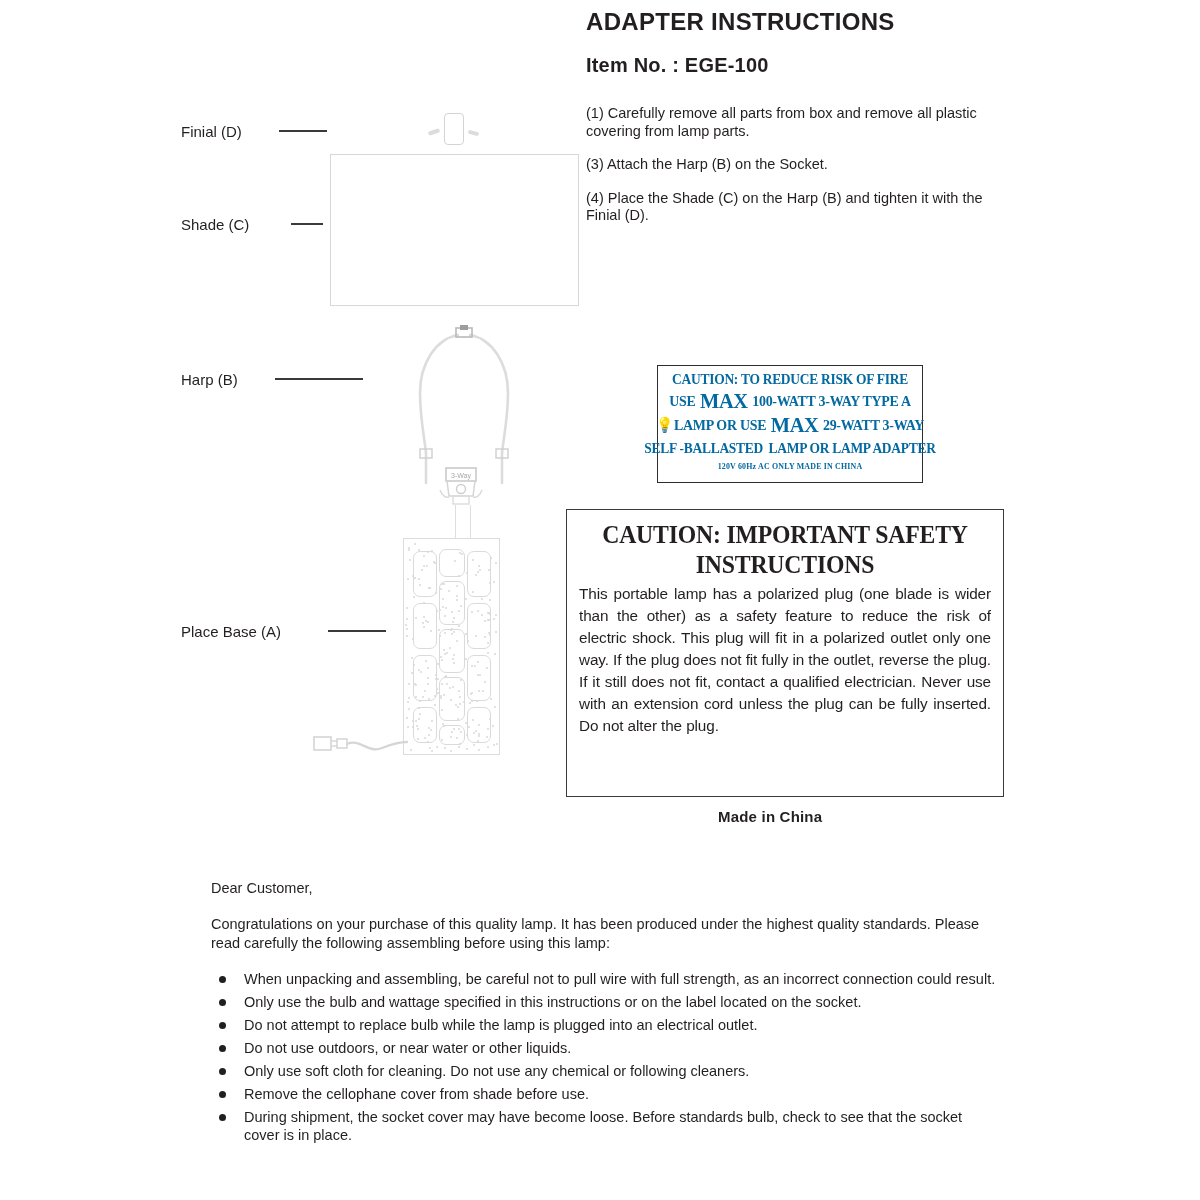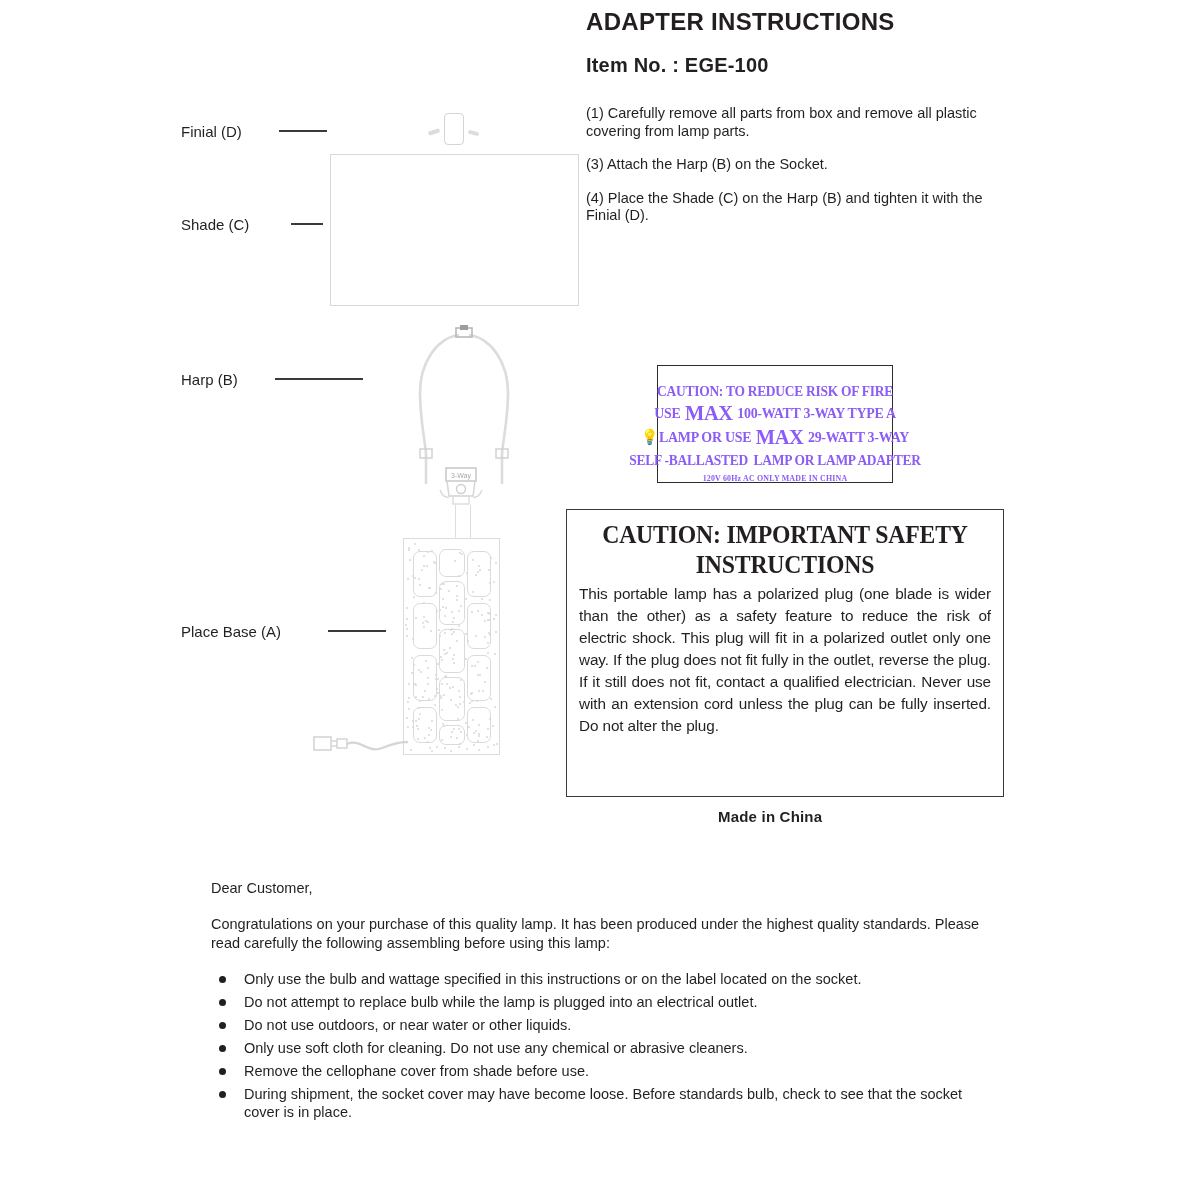--- a/index.html
+++ b/index.html
@@ -79,25 +79,25 @@
   }
   .cut{
     position:absolute;border:1.4px solid #dadada;border-radius:7px;background:#fff;
   }
 
   
   #cord-wrap{left:312px;top:726px;width:105px;height:40px;}
 
   
   #rating-label{
-    left:657px;top:365px;width:236px;height:118px;
+    left:657px;top:365px;width:266px;height:118px;
     border:1.5px solid #2d2d2d;background:#fff;
     font-family:"Liberation Serif", serif;
-    color:#8b5cf6;
-    padding:12px;
+    color:#0369a1;
+    padding:0;
     box-sizing:border-box;
   }
   .rl-line{
     display:flex;align-items:center;justify-content:center;
     white-space:nowrap;letter-spacing:-.3px;
     transform:scaleX(.93);
   }
   #rl1{font-size:14.5px;height:20px;margin-top:3px;font-weight:bold;}
   #rl2{font-size:15px;height:24px;font-weight:bold;}
   #rl3{font-size:15px;height:24px;font-weight:bold;}
@@ -493,20 +493,21 @@
   <div id="safety-h2">INSTRUCTIONS</div>
   <div id="safety-body">This portable lamp has a polarized plug (one blade is wider than the other) as a safety feature to reduce the risk of electric shock. This plug will fit in a polarized outlet only one way. If the plug does not fit fully in the outlet, reverse the plug. If it still does not fit, contact a qualified electrician. Never use with an extension cord unless the plug can be fully inserted. Do not alter the plug.</div>
 </div>
 
 <div class="abs" id="made-in">Made in China</div>
 
 <div class="abs" id="letter">
   <div id="greeting">Dear Customer,</div>
   <div id="congrats">Congratulations on your purchase of this quality lamp. It has been produced under the highest quality standards. Please read carefully the following assembling before using this lamp:</div>
   <ul id="precautions">
+    <li>When unpacking and assembling, be careful not to pull wire with full strength, as an incorrect connection could result.</li>
     <li>Only use the bulb and wattage specified in this instructions or on the label located on the socket.</li>
     <li>Do not attempt to replace bulb while the lamp is plugged into an electrical outlet.</li>
     <li>Do not use outdoors, or near water or other liquids.</li>
-    <li>Only use soft cloth for cleaning. Do not use any chemical or abrasive cleaners.</li>
+    <li>Only use soft cloth for cleaning. Do not use any chemical or following cleaners.</li>
     <li>Remove the cellophane cover from shade before use.</li>
     <li>During shipment, the socket cover may have become loose. Before standards bulb, check to see that the socket cover is in place.</li>
   </ul>
 </div>
 
 </body></html>

